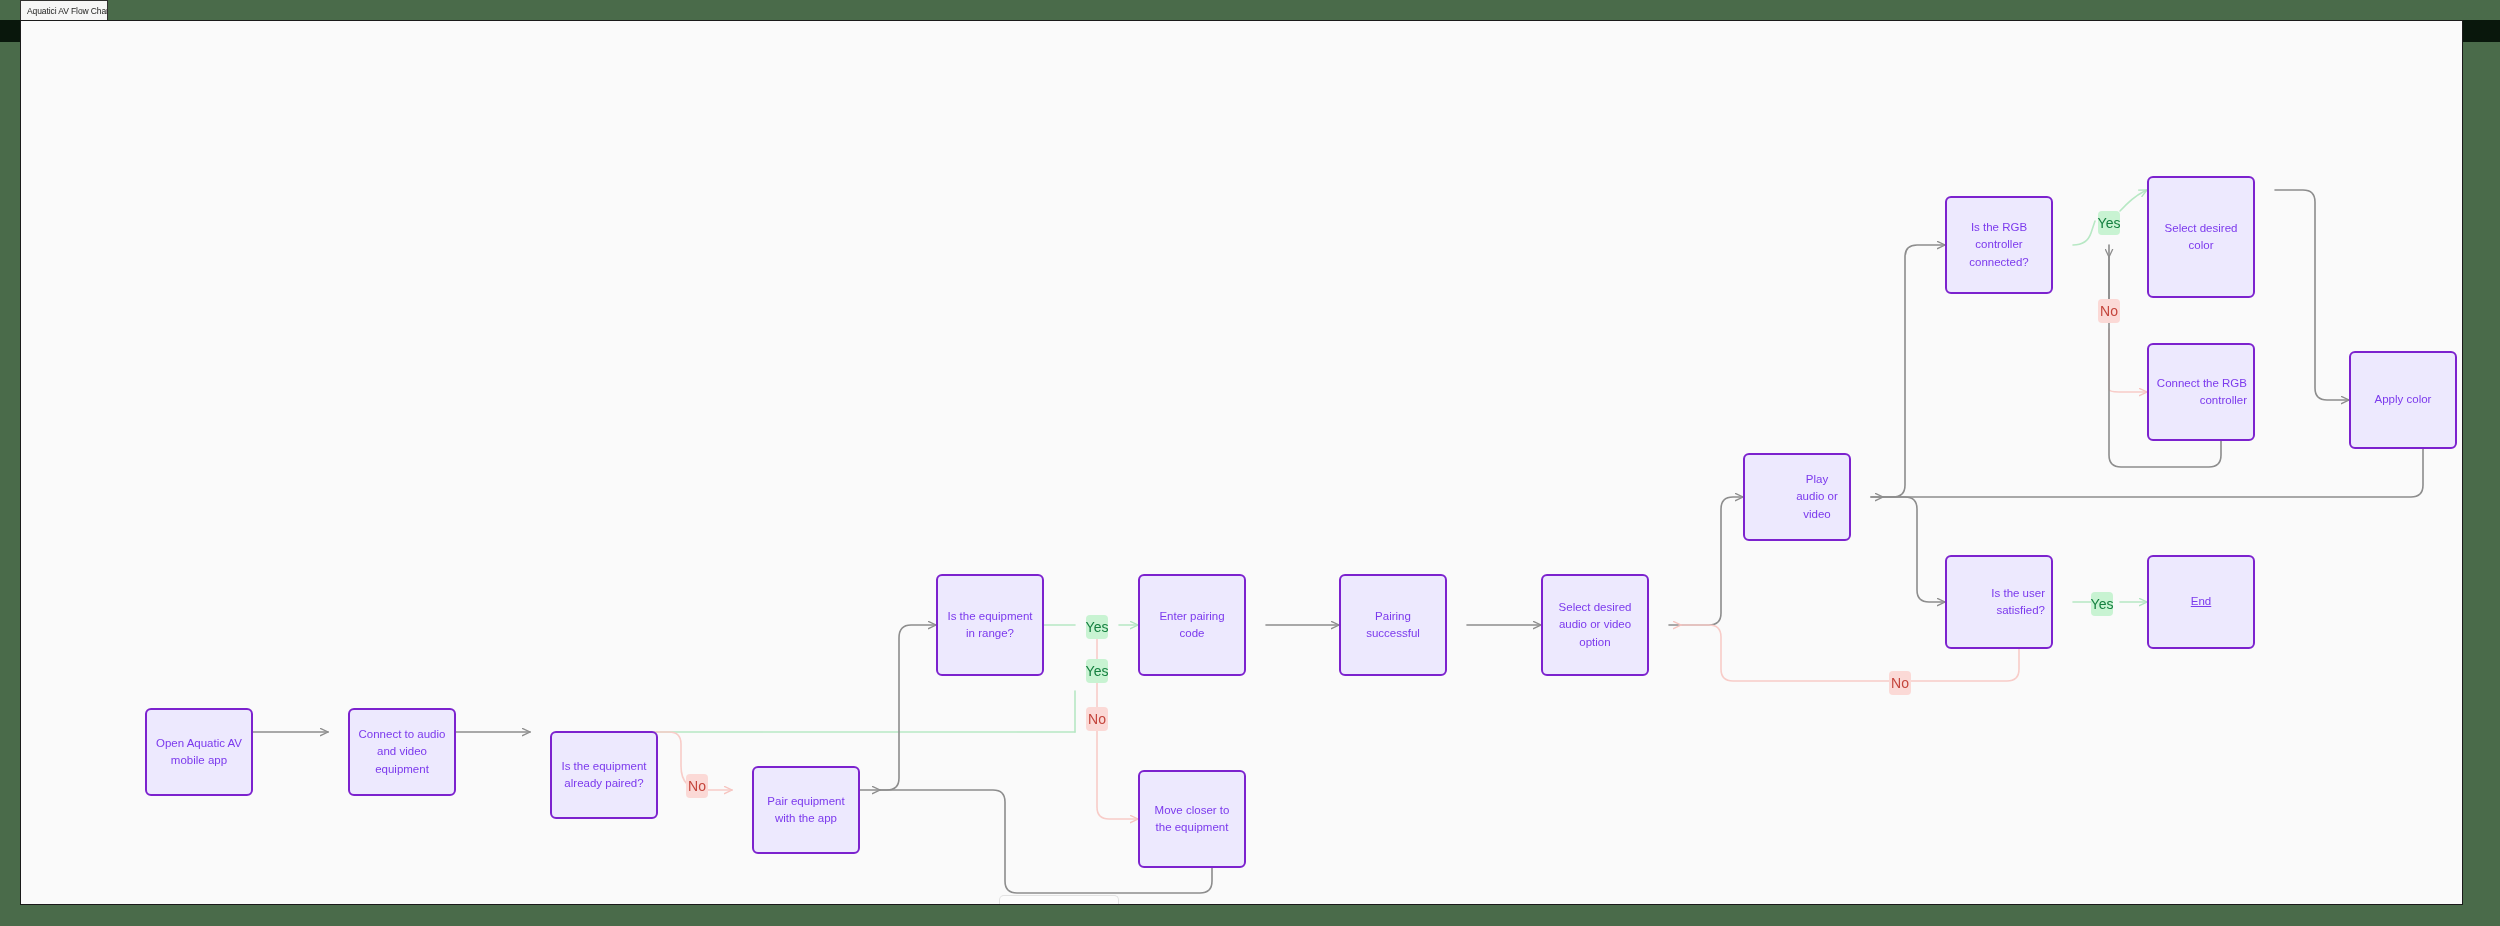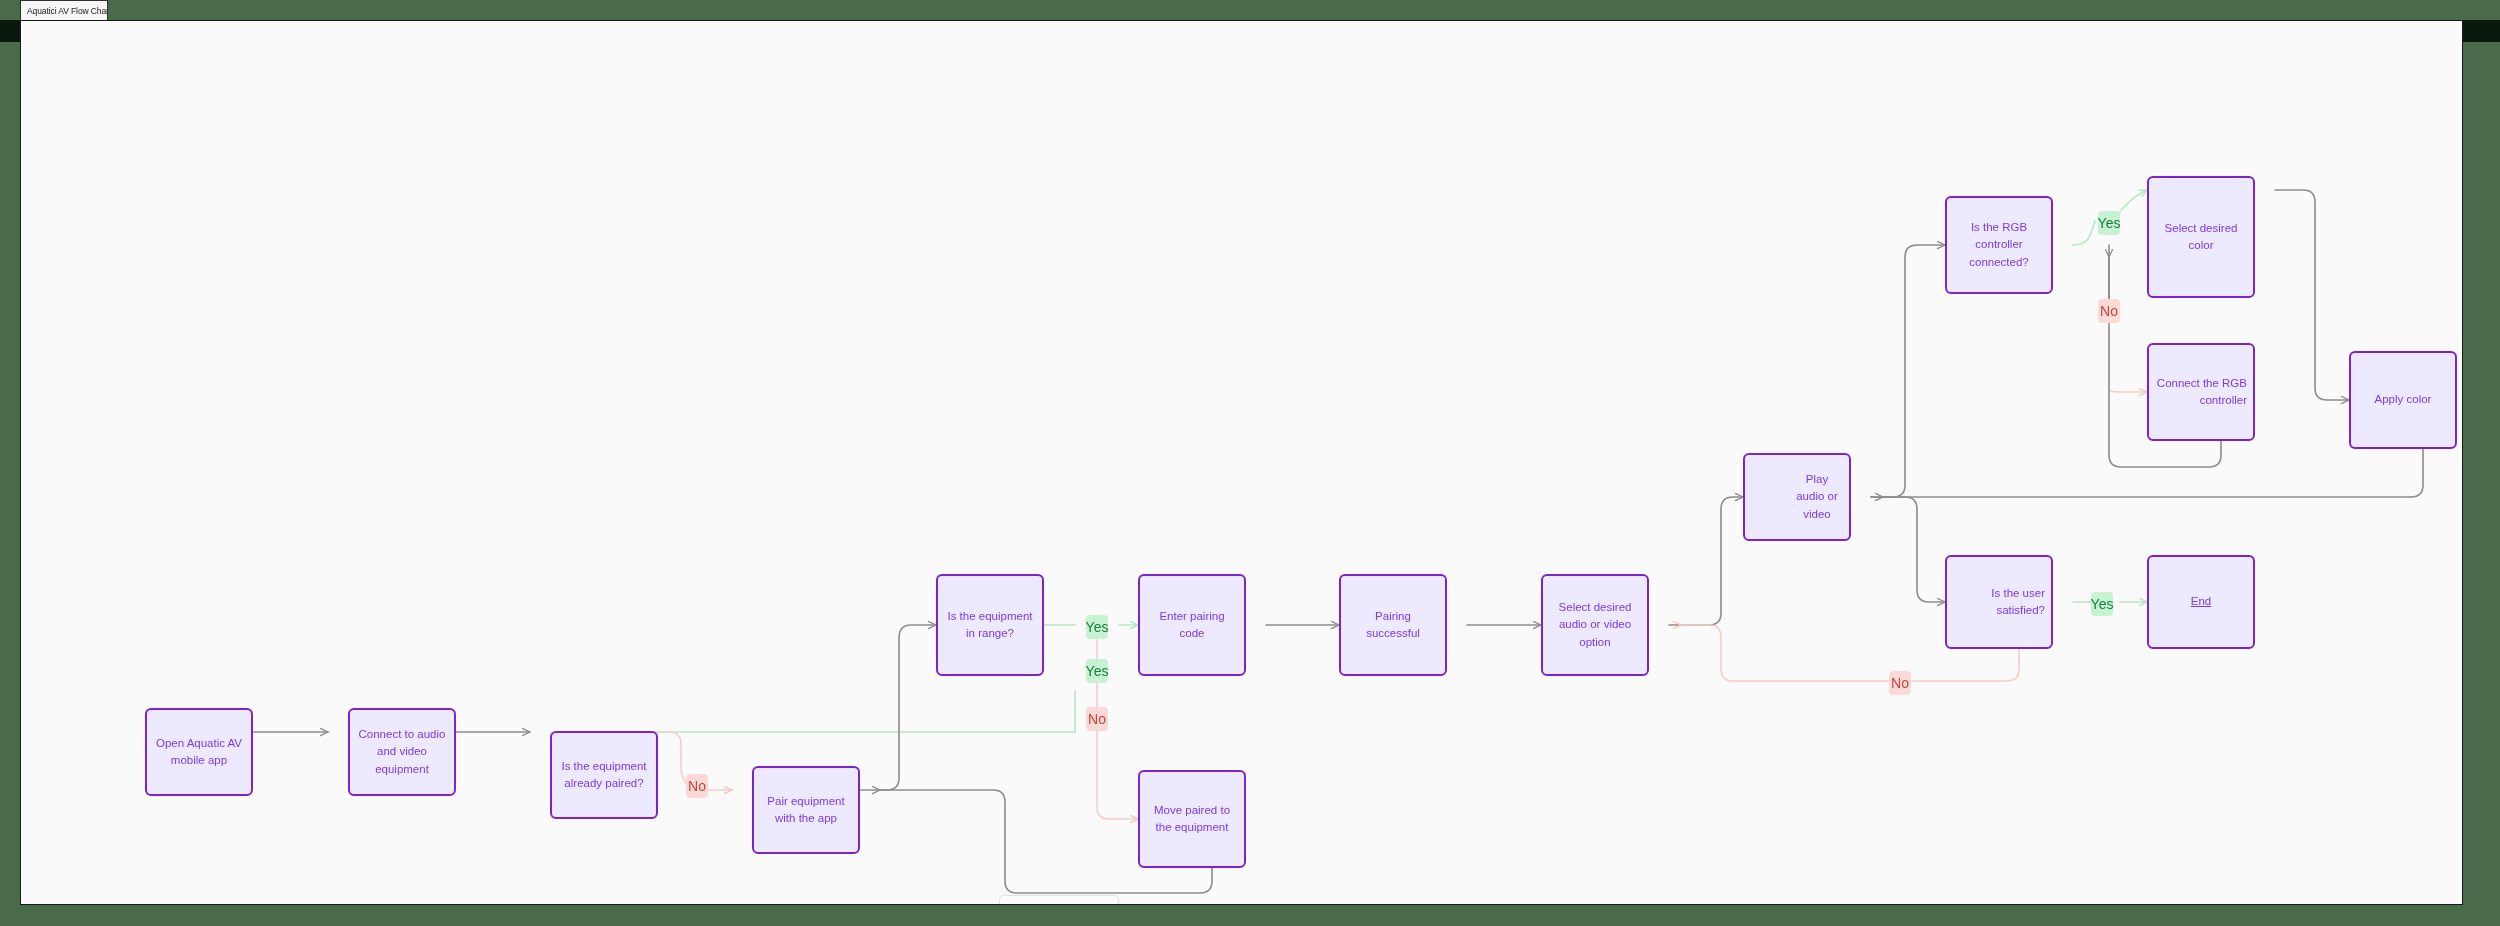--- a/index.html
+++ b/index.html
@@ -214,21 +214,21 @@
 
       <div class="node" style="left:731px; top:745px; width:108px; height:88px;">
         <span>Pair equipment with the app</span>
       </div>
 
       <div class="node" style="left:915px; top:553px; width:108px; height:102px;text-align:center;">
         <span>Is the equipment in range?</span>
       </div>
 
       <div class="node" style="left:1117px; top:749px; width:108px; height:98px;">
-        <span>Move paired to the equipment</span>
+        <span>Move closer to the equipment</span>
       </div>
 
       <div class="node" style="left:1117px; top:553px; width:108px; height:102px;">
         <span>Enter pairing code</span>
       </div>
 
       <div class="node" style="left:1318px; top:553px; width:108px; height:102px;">
         <span>Pairing successful</span>
       </div>
 

